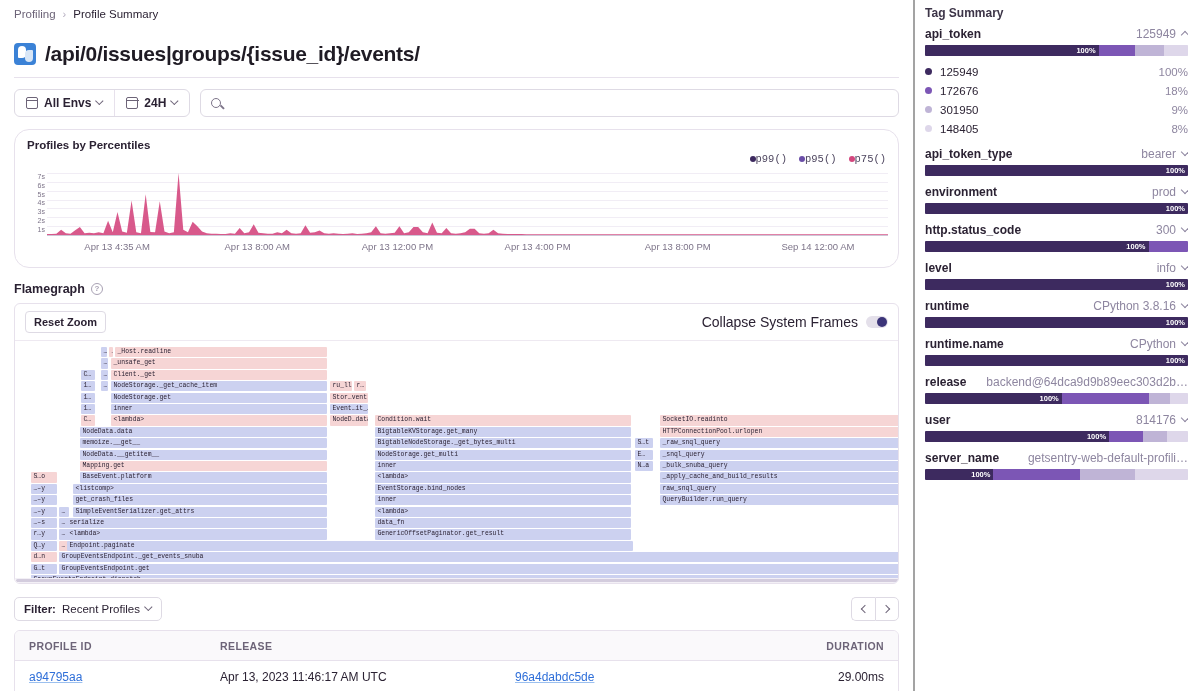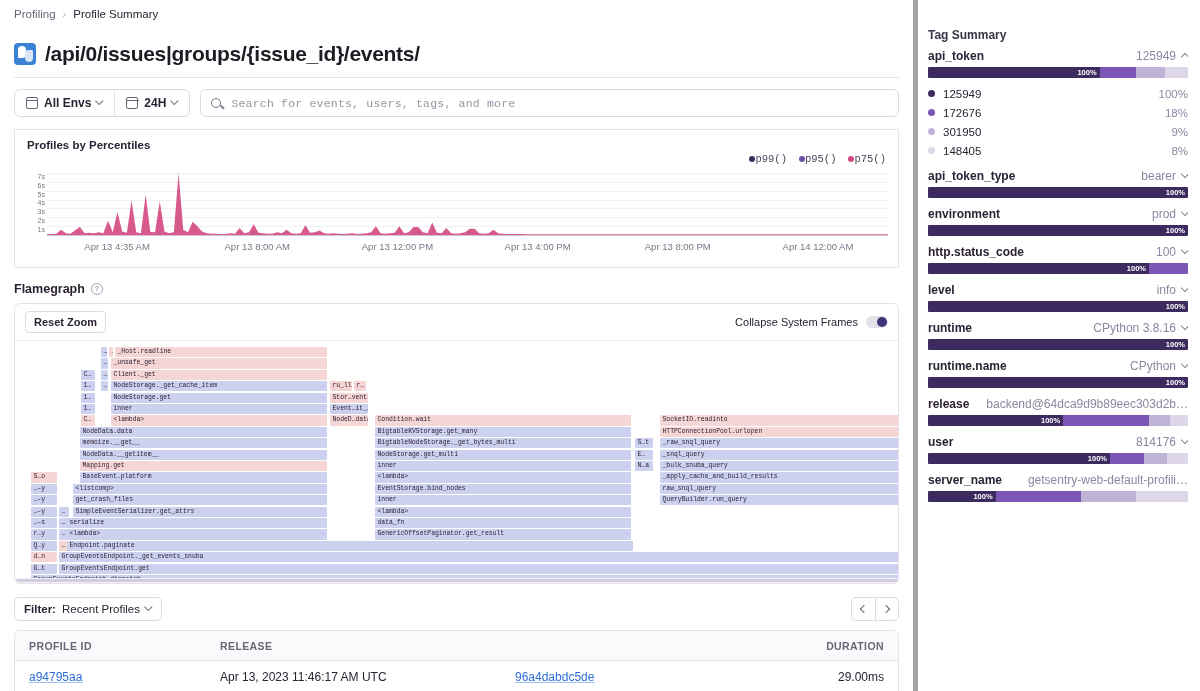--- a/index.html
+++ b/index.html
@@ -6,21 +6,21 @@
   html, body { margin:0; padding:0; }
   body {
     width:1200px; height:691px; overflow:hidden;
     background:#ffffff;
     font-family:"Liberation Sans", sans-serif;
     color:#2b2233; font-size:13px;
     -webkit-font-smoothing:antialiased;
   }
   .page { display:flex; width:1200px; height:691px; }
   .left { width:941px; height:498px; position:relative; background:#fff; }
-  .right { width:295px; height:691px; background:#fff; border-left:5px solid #a3a3a3; padding:28px 12px 0 10px; overflow:hidden; }
+  .right { width:295px; height:691px; background:#fff; border-left:2px solid #a3a3a3; padding:6px 12px 0 10px; overflow:hidden; }
 
   
   .hdr { padding:8px 14px 0 14px; background:#fff; }
   .crumbs { display:flex; align-items:center; gap:7px; font-size:11.5px; color:#6d6478; }
   .crumbs .c-link { color:#6d6478; text-decoration:none; }
   .crumbs .c-sep { color:#b5aec0; font-size:11px; }
   .crumbs .c-cur { color:#2b2233; }
   .title-row { display:flex; align-items:center; gap:9px; margin-top:22px; }
   .pyicon { width:22px; height:22px; border-radius:4px; background:#3b82d6; position:relative; flex:0 0 auto; }
   .pyicon:before, .pyicon:after {
@@ -39,41 +39,41 @@
   .cal { width:12px; height:12px; border:1.4px solid #6d6478; border-radius:2px; position:relative; flex:0 0 auto; }
   .cal:before { content:""; position:absolute; left:-1.4px; right:-1.4px; top:1.5px; height:1.6px; background:#6d6478; }
   .chev { width:6px; height:6px; border-right:1.4px solid #6d6478; border-bottom:1.4px solid #6d6478; transform:rotate(45deg) translate(-2px,-1px); flex:0 0 auto; }
   .searchbox { flex:1; height:28px; border:1px solid #dedae4; border-radius:6px; background:#fff; display:flex; align-items:center; gap:8px; padding:0 10px; }
   .mag { width:10px; height:10px; border:1.5px solid #7d7489; border-radius:50%; position:relative; flex:0 0 auto; }
   .mag:after { content:""; position:absolute; width:4.5px; height:1.5px; background:#7d7489; right:-4px; bottom:0px; transform:rotate(45deg); }
   .searchbox input { border:0; outline:0; flex:1; font-family:"Liberation Mono", monospace; font-size:11.5px; color:#2b2233; background:transparent; letter-spacing:0.2px; }
   .searchbox input::placeholder { color:#9b93a6; }
 
   
-  .panel { margin:12px 14px 0 14px; border:1px solid #e7e1ec; border-radius:0; background:#fff; }
+  .panel { margin:12px 14px 0 14px; border:1px solid #e7e1ec; border-radius:15px; background:#fff; }
   .panel-title { font-size:11.5px; font-weight:700; color:#2b2233; padding:9px 12px 0 12px; }
   .chartwrap { position:relative; height:98px; margin:6px 10px 0 10px; }
   .legend { position:absolute; right:2px; top:-4px; display:flex; gap:12px; font-size:10.5px; color:#4f4760; font-family:"Liberation Mono", monospace; }
   .legend .li { display:flex; align-items:center; }
   .dot { width:6px; height:6px; border-radius:50%; display:inline-block; }
   .ylabels { position:absolute; left:0; top:16px; width:20px; height:60px; display:flex; flex-direction:column; justify-content:space-between; align-items:flex-end; font-size:7px; color:#7d7489; line-height:7px; }
   .plot { position:absolute; left:22px; right:0; top:16px; height:62px; }
   .plot .grid { position:absolute; left:0; right:0; height:1px; background:#f1edf5; }
   .xaxis { position:absolute; left:22px; right:0; top:78px; height:1px; background:#cdc6d6; }
   .xticks { position:absolute; left:22px; right:0; top:84px; display:flex; font-size:9.5px; color:#7d7489; }
   .xtick { flex:1; text-align:center; }
   .xtick:first-child { text-align:center; }
 
   
   .fg-head { display:flex; align-items:center; gap:6px; margin:14px 14px 0 14px; font-size:12.5px; font-weight:700; color:#2b2233; }
   .qmark { width:12px; height:12px; border:1px solid #a9a2b4; border-radius:50%; font-size:8px; line-height:10px; text-align:center; color:#a9a2b4; font-weight:700; }
   .fg-panel { margin:7px 14px 0 14px; border:1px solid #e7e1ec; border-radius:6px; background:#fff; overflow:hidden; }
   .fg-toolbar { display:flex; align-items:center; justify-content:space-between; padding:7px 10px; border-bottom:1px solid #eee9f1; }
   .reset-btn { border:1px solid #dedae4; background:#fff; border-radius:4px; font-size:11px; font-weight:600; color:#2b2233; padding:4px 8px; cursor:pointer; font-family:"Liberation Sans", sans-serif; }
-  .toggle-wrap { display:flex; align-items:center; gap:8px; font-size:11px; color:#2b2233; }
+  .toggle-wrap { display:flex; align-items:center; gap:8px; font-size:14px; color:#2b2233; }
   .toggle { width:22px; height:12px; border-radius:7px; background:#e4e0ea; position:relative; }
   .toggle i { position:absolute; right:1px; top:1px; width:10px; height:10px; border-radius:50%; background:#3b3478; }
   .fg-canvas { position:relative; height:242px; background:#fff; overflow:hidden; }
   .fr { position:absolute; height:10.2px; border-radius:1px; font-family:"Liberation Mono", monospace; font-size:6.4px; line-height:10.2px; color:#2b2233; white-space:nowrap; overflow:hidden; padding-left:2.5px; }
   .fr.b { background:#ccd1f0; }      
   .fr.p { background:#f6d5d5; }
   .fg-scroll { position:absolute; left:0; right:0; bottom:0; height:5px; background:#f3f0f6; }
   .fg-scroll i { position:absolute; left:1px; width:920px; top:1px; height:3px; border-radius:2px; background:#d3ccdd; }
 
   
@@ -147,21 +147,20 @@
           <span class="chev"></span>
         </div>
         <div class="envbtn">
           <span class="cal"></span>
           <span>24H</span>
           <span class="chev"></span>
         </div>
       </div>
       <div class="searchbox">
         <span class="mag"></span>
-        <input type="text" placeholder="Search for events, users, tags, and more" style="">
       </div>
     </div>
 
     <div class="panel">
       <div class="panel-title">Profiles by Percentiles</div>
       <div class="chartwrap">
         <div class="legend" id="legend">
             <span class="li">
               <i class="dot" style="background:#3d2a5f"></i>
               <span>p99()</span>
@@ -196,21 +195,21 @@
               <path d="M0,62 L0.00,61.11 L5.02,61.11 L10.03,60.67 L15.05,56.69 L20.07,60.23 L25.08,60.67 L30.10,57.13 L35.12,54.03 L40.13,60.23 L45.15,59.79 L50.17,60.23 L55.18,59.34 L60.20,60.23 L65.22,47.83 L70.23,59.34 L75.25,38.97 L80.27,58.46 L85.28,59.79 L90.30,27.46 L95.32,59.34 L100.34,60.23 L105.35,21.26 L110.37,58.90 L115.39,59.34 L120.40,28.34 L125.42,58.46 L130.44,60.23 L135.45,59.34 L140.47,0.00 L145.49,56.69 L150.50,59.34 L155.52,48.71 L160.54,53.14 L165.55,58.46 L170.57,60.23 L175.59,60.67 L180.60,60.67 L185.62,61.11 L190.64,61.11 L195.65,60.23 L200.67,60.67 L205.69,54.91 L210.70,60.23 L215.72,59.34 L220.74,51.37 L225.75,59.79 L230.77,60.23 L235.79,60.67 L240.80,60.67 L245.82,59.34 L250.84,60.23 L255.85,56.69 L260.87,60.23 L265.89,60.67 L270.91,60.23 L275.92,52.26 L280.94,59.79 L285.96,59.34 L290.97,57.57 L295.99,60.23 L301.01,60.67 L306.02,60.23 L311.04,60.67 L316.06,61.11 L321.07,60.67 L326.09,60.23 L331.11,61.11 L336.12,60.67 L341.14,60.23 L346.16,59.34 L351.17,53.14 L356.19,60.23 L361.21,60.67 L366.22,60.23 L371.24,59.79 L376.26,53.14 L381.27,60.23 L386.29,59.34 L391.31,54.03 L396.32,54.03 L401.34,59.34 L406.36,60.23 L411.37,49.60 L416.39,59.79 L421.41,60.23 L426.42,54.91 L431.44,60.23 L436.46,60.67 L441.47,60.23 L446.49,59.34 L451.51,55.80 L456.53,55.80 L461.54,60.23 L466.56,60.67 L471.58,60.23 L476.59,56.69 L481.61,60.23 L486.63,60.67 L491.64,61.11 L496.66,61.11 L501.68,61.11 L506.69,61.11 L511.71,61.29 L516.73,61.29 L521.74,61.29 L526.76,61.29 L531.78,61.29 L536.79,61.29 L541.81,61.29 L546.83,61.29 L551.84,61.29 L556.86,61.29 L561.88,61.29 L566.89,61.29 L571.91,61.29 L576.93,61.29 L581.94,61.29 L586.96,61.29 L591.98,61.29 L596.99,61.29 L602.01,61.29 L607.03,61.29 L612.04,61.29 L617.06,61.29 L622.08,61.29 L627.09,61.29 L632.11,61.29 L637.13,61.29 L642.15,61.29 L647.16,61.29 L652.18,61.29 L657.20,61.29 L662.21,61.29 L667.23,61.29 L672.25,61.29 L677.26,61.29 L682.28,61.29 L687.30,61.29 L692.31,61.29 L697.33,61.29 L702.35,61.29 L707.36,61.29 L712.38,61.29 L717.40,61.29 L722.41,61.29 L727.43,61.29 L732.45,61.29 L737.46,61.29 L742.48,61.29 L747.50,61.29 L752.51,61.29 L757.53,61.29 L762.55,61.29 L767.56,61.29 L772.58,61.29 L777.60,61.29 L782.61,61.29 L787.63,61.29 L792.65,61.29 L797.66,61.29 L802.68,61.29 L807.70,61.29 L812.72,61.29 L817.73,61.29 L822.75,61.29 L827.77,61.29 L832.78,61.29 L837.80,61.29 L842.82,61.29 L847.83,61.29 L852.85,61.29 L857.87,61.29 L862.88,61.29 L867.90,61.29 L872.92,61.29 L877.93,61.29 L882.95,61.29 L887.97,61.29 L892.98,61.29 L898.00,61.29 L898,62 Z" fill="#d4477e" fill-opacity="0.9" stroke="none"></path>
             </svg>
           </div>
         <div class="xaxis"></div>
         <div class="xticks" id="xticks">
             <div class="xtick">Apr 13 4:35 AM</div>
             <div class="xtick">Apr 13 8:00 AM</div>
             <div class="xtick">Apr 13 12:00 PM</div>
             <div class="xtick">Apr 13 4:00 PM</div>
             <div class="xtick">Apr 13 8:00 PM</div>
-            <div class="xtick">Apr 14 12:00 AM</div>
+            <div class="xtick">Sep 14 12:00 AM</div>
           </div>
       </div>
       <div style="height:12px"></div>
     </div>
 
     <div class="fg-head">
       <span>Flamegraph</span>
       <span class="qmark">?</span>
     </div>
     <div class="fg-panel">
@@ -425,21 +424,21 @@
           <div class="bar">
             <div class="seg s1" style="width: 100%;">
               <span>100%</span>
             </div>
           </div>
         </div>
         <div class="tag">
           <div class="tag-row">
             <div class="tag-key">http.status_code</div>
             <div class="tag-val">
-              <span>100</span>
+              <span>300</span>
               <span class="caret"></span>
             </div>
           </div>
           <div class="bar">
             <div class="seg s1" style="width: 85%;">
               <span>100%</span>
             </div>
             <div class="seg s2" style="width: 15%;"></div>
           </div>
         </div>

